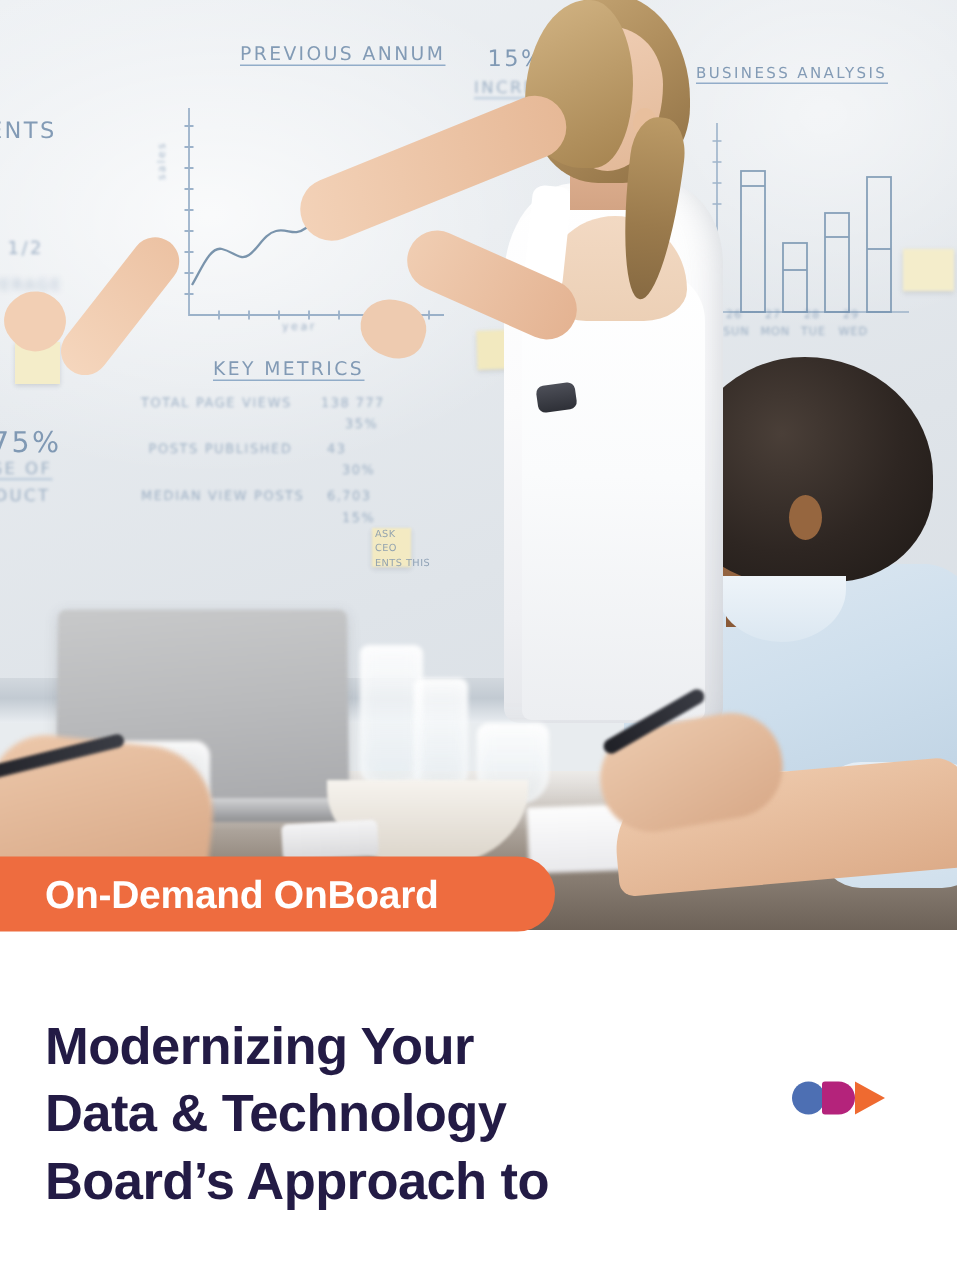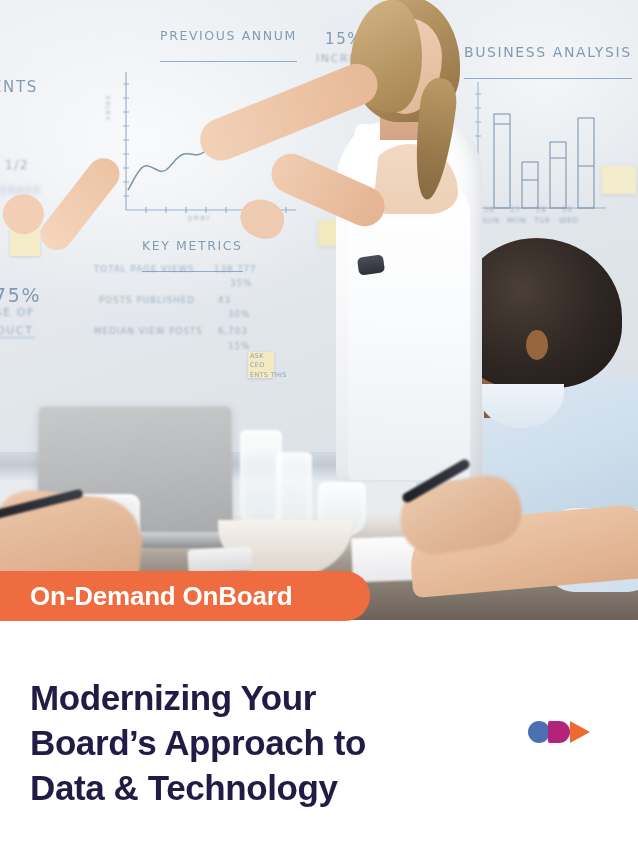--- a/index.html
+++ b/index.html
@@ -44,21 +44,21 @@
 
   
   .ink {
     position:absolute;
     color:#6b88a8;
     font-family:"DejaVu Sans", sans-serif;
     letter-spacing:1.6px;
     white-space:nowrap;
     opacity:.82;
   }
-  .ink.u { border-bottom:1.4px solid #7e9ec0; padding-bottom:18px; }
+  .ink.u { border-bottom:1.4px solid #7e9ec0; padding-bottom:0; }
   .ink.blur1 { filter:blur(.35px); }
   .ink.blur2 { filter:blur(1.1px); opacity:.6; }
   .ink.blur3 { filter:blur(2.2px); opacity:.45; }
 
   
   #lft-ents { left:-8px; top:78px; font-size:15px; }
   #lft-b    { left:-12px; top:158px; font-size:12px; }
   #lft-c    { left:-16px; top:185px; font-size:10px; }
   #lft-75   { left:-6px; top:284px; font-size:19px; }
   #lft-age  { left:-16px; top:306px; font-size:11px; }
@@ -86,21 +86,21 @@
   #km-v1 { left:214px; top:264px; }
   #km-p1 { left:230px; top:278px; }
   #km-l2 { left:99px; top:295px; }
   #km-v2 { left:218px; top:295px; }
   #km-p2 { left:228px; top:309px; }
   #km-l3 { left:94px; top:326px; }
   #km-v3 { left:218px; top:326px; }
   #km-p3 { left:228px; top:341px; }
 
   
-  #ba-h { left:464px; top:44px; font-size:14px; }
+  #ba-h { left:464px; top:44px; font-size:10px; }
   .bc { position:absolute; left:470px; top:80px; width:140px; height:140px; }
   .bc svg { width:100%; height:100%; overflow:visible; }
   .ba-day { font-size:7.5px; letter-spacing:.6px; }
   #ba-d1 { left:484px; top:205px; } #ba-w1 { left:482px; top:216px; }
   #ba-d2 { left:510px; top:205px; } #ba-w2 { left:507px; top:216px; }
   #ba-d3 { left:536px; top:205px; } #ba-w3 { left:534px; top:216px; }
   #ba-d4 { left:562px; top:205px; } #ba-w4 { left:559px; top:216px; }
 
   
   .sticky {
@@ -592,22 +592,22 @@
     <div class="fg-pen2"></div>
   </div>
 
   <div class="badge">
     <span class="badge-label">On-Demand OnBoard</span>
   </div>
 
   <div class="bottom">
     <div class="headline">
       <span class="ln">Modernizing Your</span>
+      <span class="ln">Data &amp; Technology</span>
       <span class="ln">Board’s Approach to</span>
-      <span class="ln">Data &amp; Technology</span>
     </div>
 
     <div class="logo">
       <div class="logo-marks">
         <span class="mk-circle"></span>
         <span class="mk-half"></span>
         <span class="mk-tri"></span>
       </div>
     </div>
   </div>

